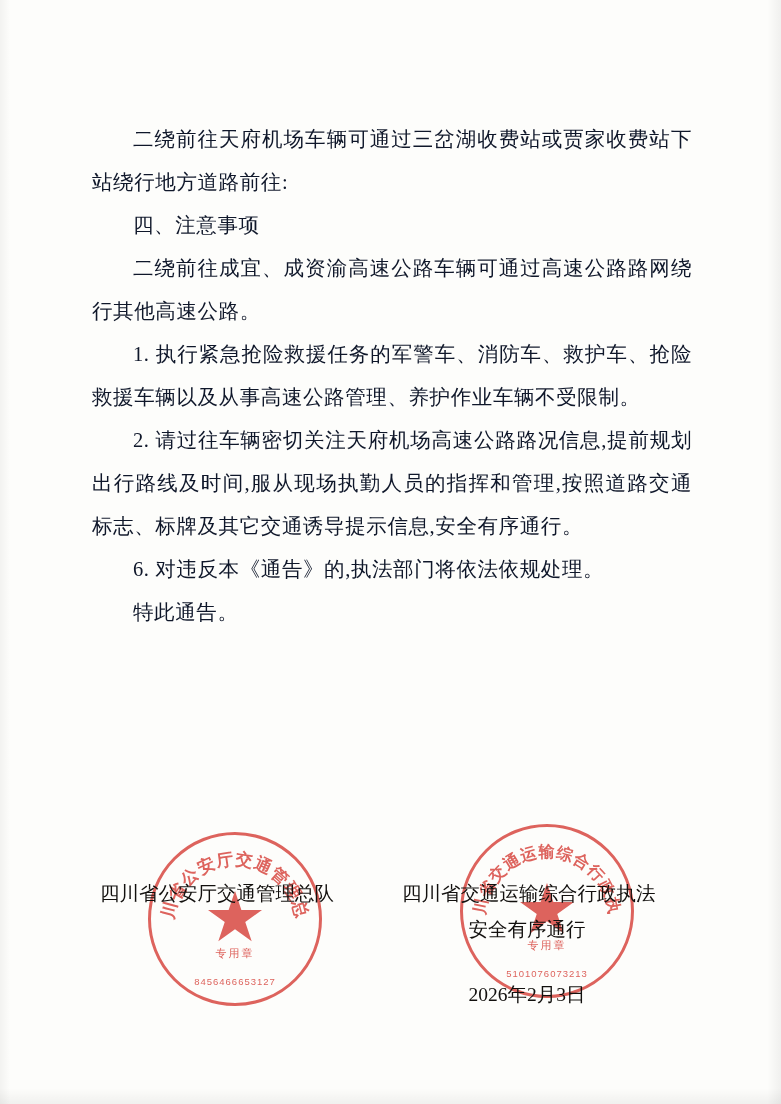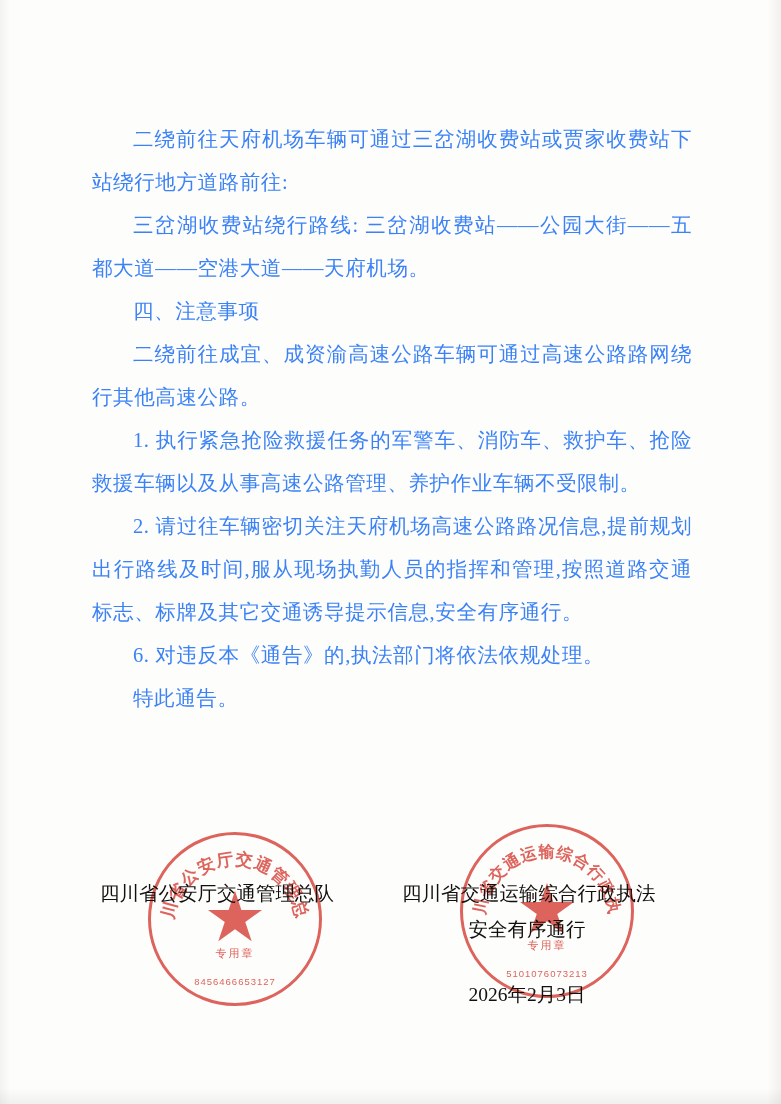--- a/index.html
+++ b/index.html
@@ -50,21 +50,21 @@
   }
 
   .para {
     font-size: 20.5px;
     line-height: 43px;
     letter-spacing: 0.6px;
     text-align: justify;
     text-justify: inter-ideograph;
     margin: 0 0 0 0;
     text-indent: 2em;
-    color: #3b82f6;
+    color: #0f172a;
   }
 
   
   .sign-area {
     position: absolute;
     left: 0;
     top: 658px;
     width: 600px;
     height: 260px;
   }
@@ -162,21 +162,20 @@
 </head>
 <body>
 
 <div class="page">
   <div class="scan-edge-left"></div>
   <div class="scan-edge-right"></div>
   <div class="scan-edge-bottom"></div>
 
   <div class="doc-body">
     <p class="para">二绕前往天府机场车辆可通过三岔湖收费站或贾家收费站下站绕行地方道路前往:</p>
-    <p class="para">三岔湖收费站绕行路线: 三岔湖收费站——公园大街——五都大道——空港大道——天府机场。</p>
     <p class="para">四、注意事项</p>
     <p class="para">二绕前往成宜、成资渝高速公路车辆可通过高速公路路网绕行其他高速公路。</p>
     <p class="para">1. 执行紧急抢险救援任务的军警车、消防车、救护车、抢险救援车辆以及从事高速公路管理、养护作业车辆不受限制。</p>
     <p class="para">2. 请过往车辆密切关注天府机场高速公路路况信息,提前规划出行路线及时间,服从现场执勤人员的指挥和管理,按照道路交通标志、标牌及其它交通诱导提示信息,安全有序通行。</p>
     <p class="para">6. 对违反本《通告》的,执法部门将依法依规处理。</p>
     <p class="para">特此通告。</p>
 
     <div class="sign-area">
 
       <div class="seal seal-left">

